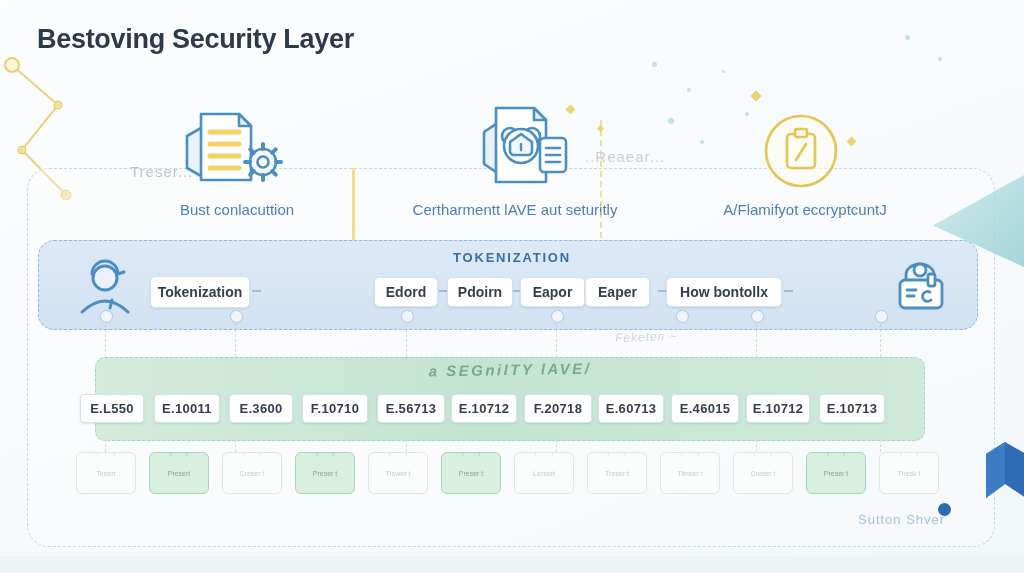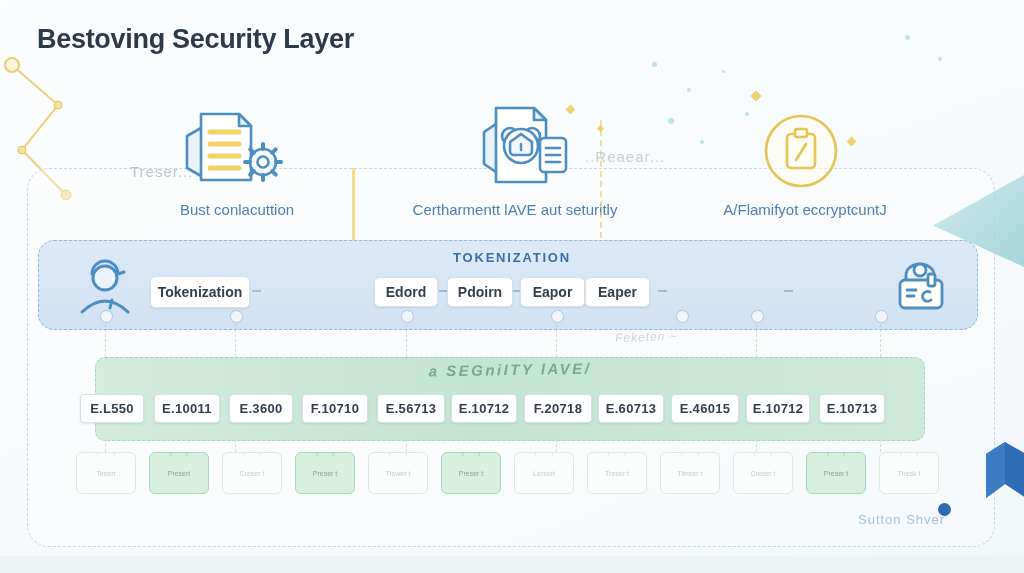--- a/index.html
+++ b/index.html
@@ -166,20 +166,21 @@
   <div class="dashlink" style="left:252px"></div>
 
   <div class="wbox step" style="left:374px;width:62px">Edord</div>
   <div class="dashlink" style="left:439px"></div>
   <div class="wbox step" style="left:447px;width:64px">Pdoirn</div>
   <div class="dashlink" style="left:513px"></div>
   <div class="wbox step" style="left:520px;width:63px">Eapor</div>
   <div class="dashlink" style="left:585px"></div>
   <div class="wbox step" style="left:585px;width:63px">Eaper</div>
   <div class="dashlink" style="left:658px"></div>
+  <div class="wbox step" style="left:666px;width:114px">How bontollx</div>
   <div class="dashlink" style="left:784px"></div>
 
   <span class="abs" style="left:892px;top:258px">
     <svg width="60" height="58" viewBox="0 0 60 58" fill="none" stroke="#4a8ec2" stroke-width="2.8" stroke-linecap="round" stroke-linejoin="round">
       <path d="M14,22 v-5 a14,11 0 0 1 28,0 v5" fill="rgba(255,255,255,.6)"></path>
       <circle cx="28" cy="12" r="6" fill="#ffffff"></circle>
       <rect x="8" y="22" width="42" height="28" rx="5" fill="#ffffff"></rect>
       <rect x="36" y="16" width="7" height="12" rx="2" fill="#ffffff"></rect>
       <line x1="15" y1="32" x2="24" y2="32"></line>
         <line x1="15" y1="38" x2="22" y2="38"></line>

